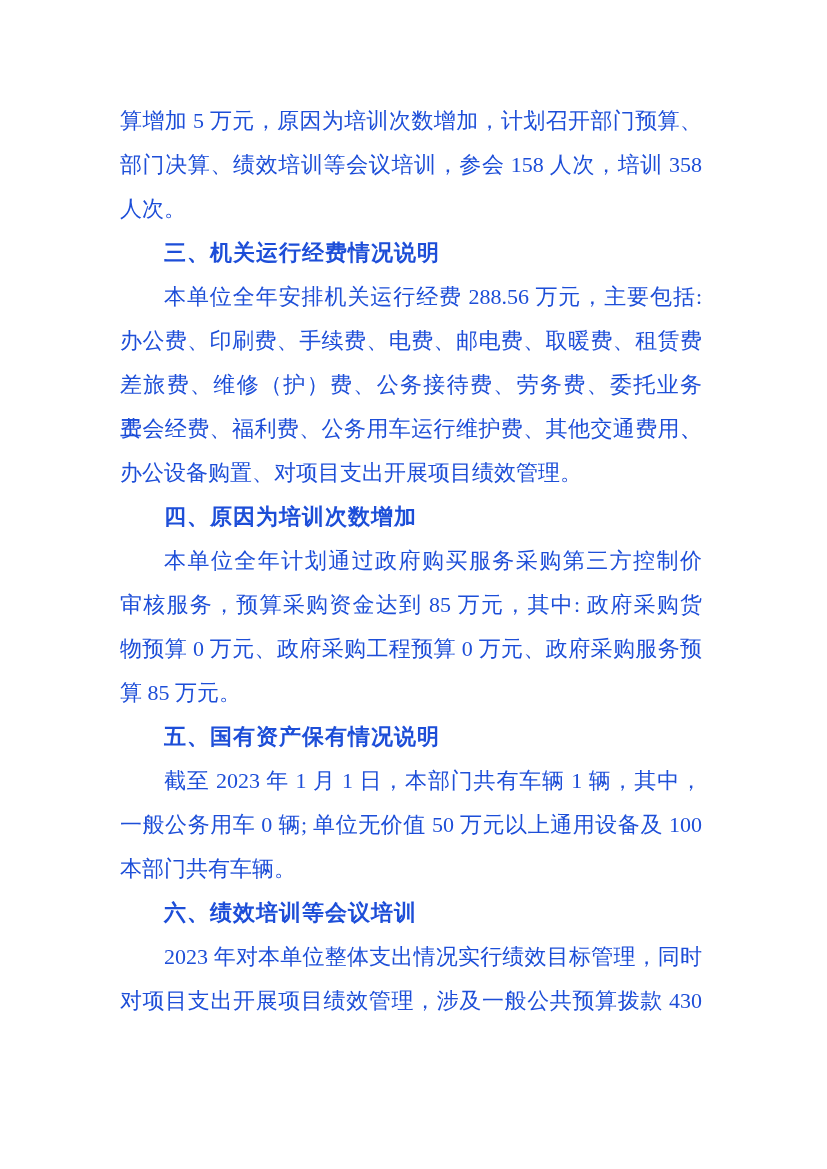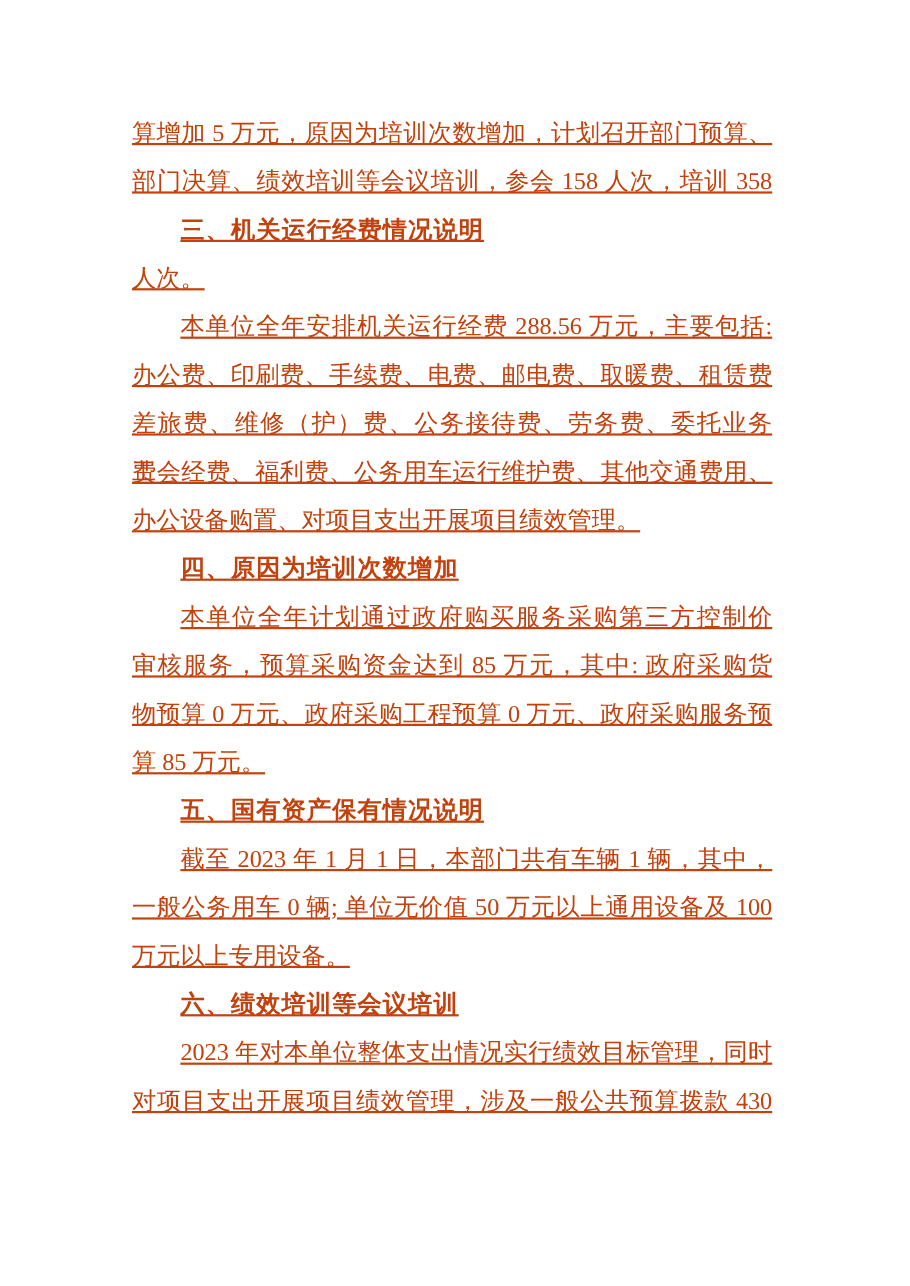--- a/index.html
+++ b/index.html
@@ -18,52 +18,51 @@
     padding: 99px 125px 0 120px;
     overflow: hidden;
   }
   .line {
     font-family: "Liberation Serif", "DejaVu Serif", serif;
     font-size: 22px;
     height: 44px;
     line-height: 44px;
     text-align: justify;
     text-align-last: justify;
-    color: #c2410c;
-    text-decoration: underline;
+    color: #1d4ed8;
   }
   .indent { text-indent: 44px; }
   .end { text-align: left; text-align-last: left; }
   .heading {
     font-family: "Liberation Sans", "DejaVu Sans", sans-serif;
     font-weight: bold;
     font-size: 22px;
     text-align: left;
     text-align-last: left;
     letter-spacing: 1px;
   }
 </style>
 </head>
 <body>
 
 <div class="page">
   <div class="line">算增加 5 万元，原因为培训次数增加，计划召开部门预算、</div>
   <div class="line">部门决算、绩效培训等会议培训，参会 158 人次，培训 358</div>
+  <div class="line end">人次。</div>
   <div class="line heading indent">三、机关运行经费情况说明</div>
-  <div class="line end">人次。</div>
   <div class="line indent">本单位全年安排机关运行经费 288.56 万元，主要包括:</div>
   <div class="line">办公费、印刷费、手续费、电费、邮电费、取暖费、租赁费</div>
   <div class="line">差旅费、维修（护）费、公务接待费、劳务费、委托业务费、</div>
   <div class="line">工会经费、福利费、公务用车运行维护费、其他交通费用、</div>
   <div class="line end">办公设备购置、对项目支出开展项目绩效管理。</div>
   <div class="line heading indent">四、原因为培训次数增加</div>
   <div class="line indent">本单位全年计划通过政府购买服务采购第三方控制价</div>
   <div class="line">审核服务，预算采购资金达到 85 万元，其中: 政府采购货</div>
   <div class="line">物预算 0 万元、政府采购工程预算 0 万元、政府采购服务预</div>
   <div class="line end">算 85 万元。</div>
   <div class="line heading indent">五、国有资产保有情况说明</div>
   <div class="line indent">截至 2023 年 1 月 1 日，本部门共有车辆 1 辆，其中，</div>
   <div class="line">一般公务用车 0 辆; 单位无价值 50 万元以上通用设备及 100</div>
-  <div class="line end">万元以上专用设备。</div>
+  <div class="line end">本部门共有车辆。</div>
   <div class="line heading indent">六、绩效培训等会议培训</div>
   <div class="line indent">2023 年对本单位整体支出情况实行绩效目标管理，同时</div>
   <div class="line">对项目支出开展项目绩效管理，涉及一般公共预算拨款 430</div>
 </div>
 
 </body></html>

